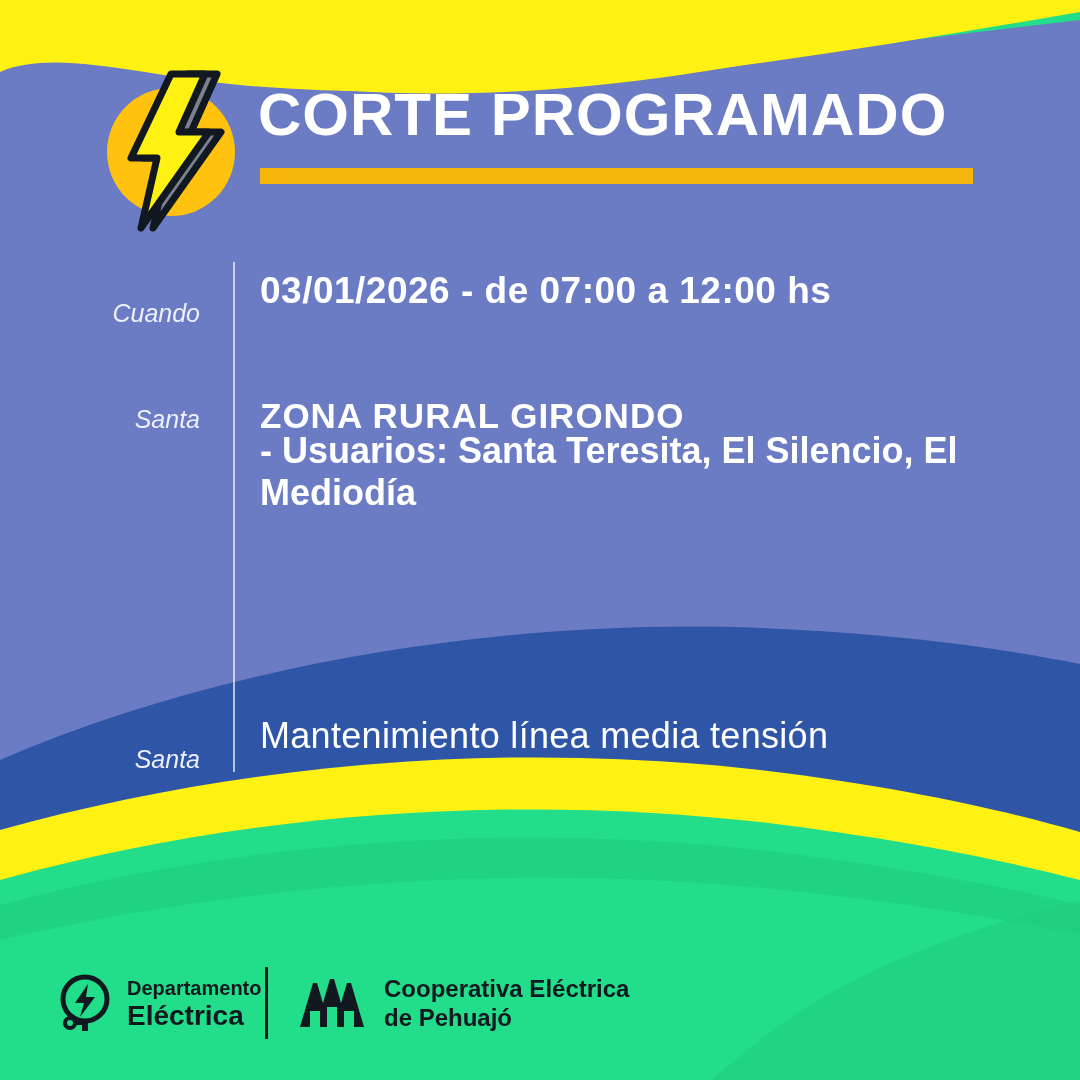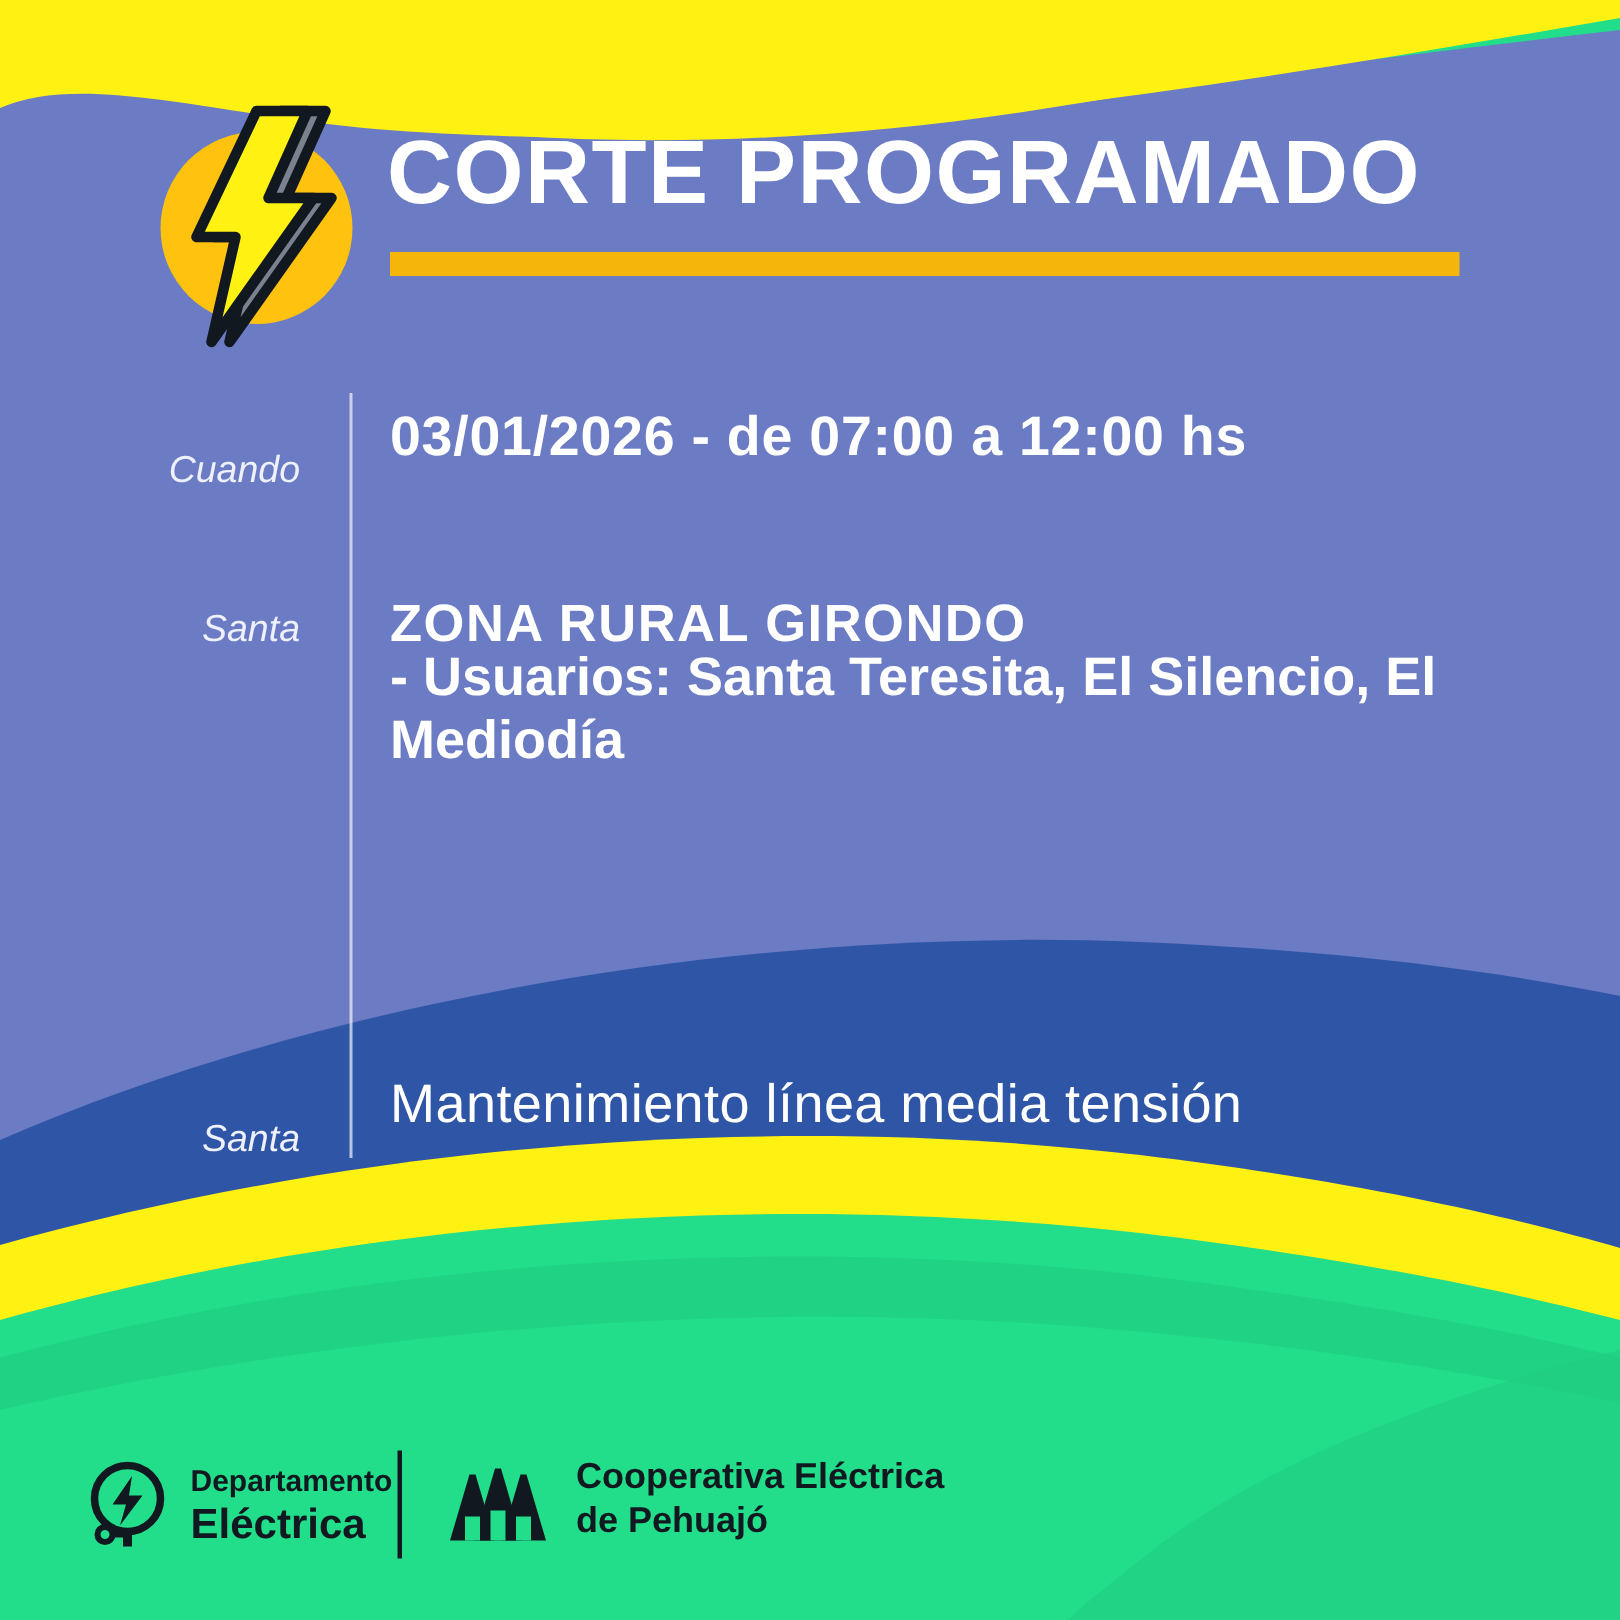--- a/index.html
+++ b/index.html
@@ -159,21 +159,21 @@
     top: 12px;
     width: 3px;
     height: 72px;
     background: #111820;
   }
   .footer-coop {
     position: absolute;
     left: 296px;
     top: 16px;
     display: flex;
-    align-items: flex-start;
+    align-items: flex-end;
     gap: 16px;
   }
   .footer-text-small {
     font-size: 20px;
     font-weight: bold;
     color: #111820;
     line-height: 1.12;
   }
   .footer-text-big {
     font-size: 28px;

